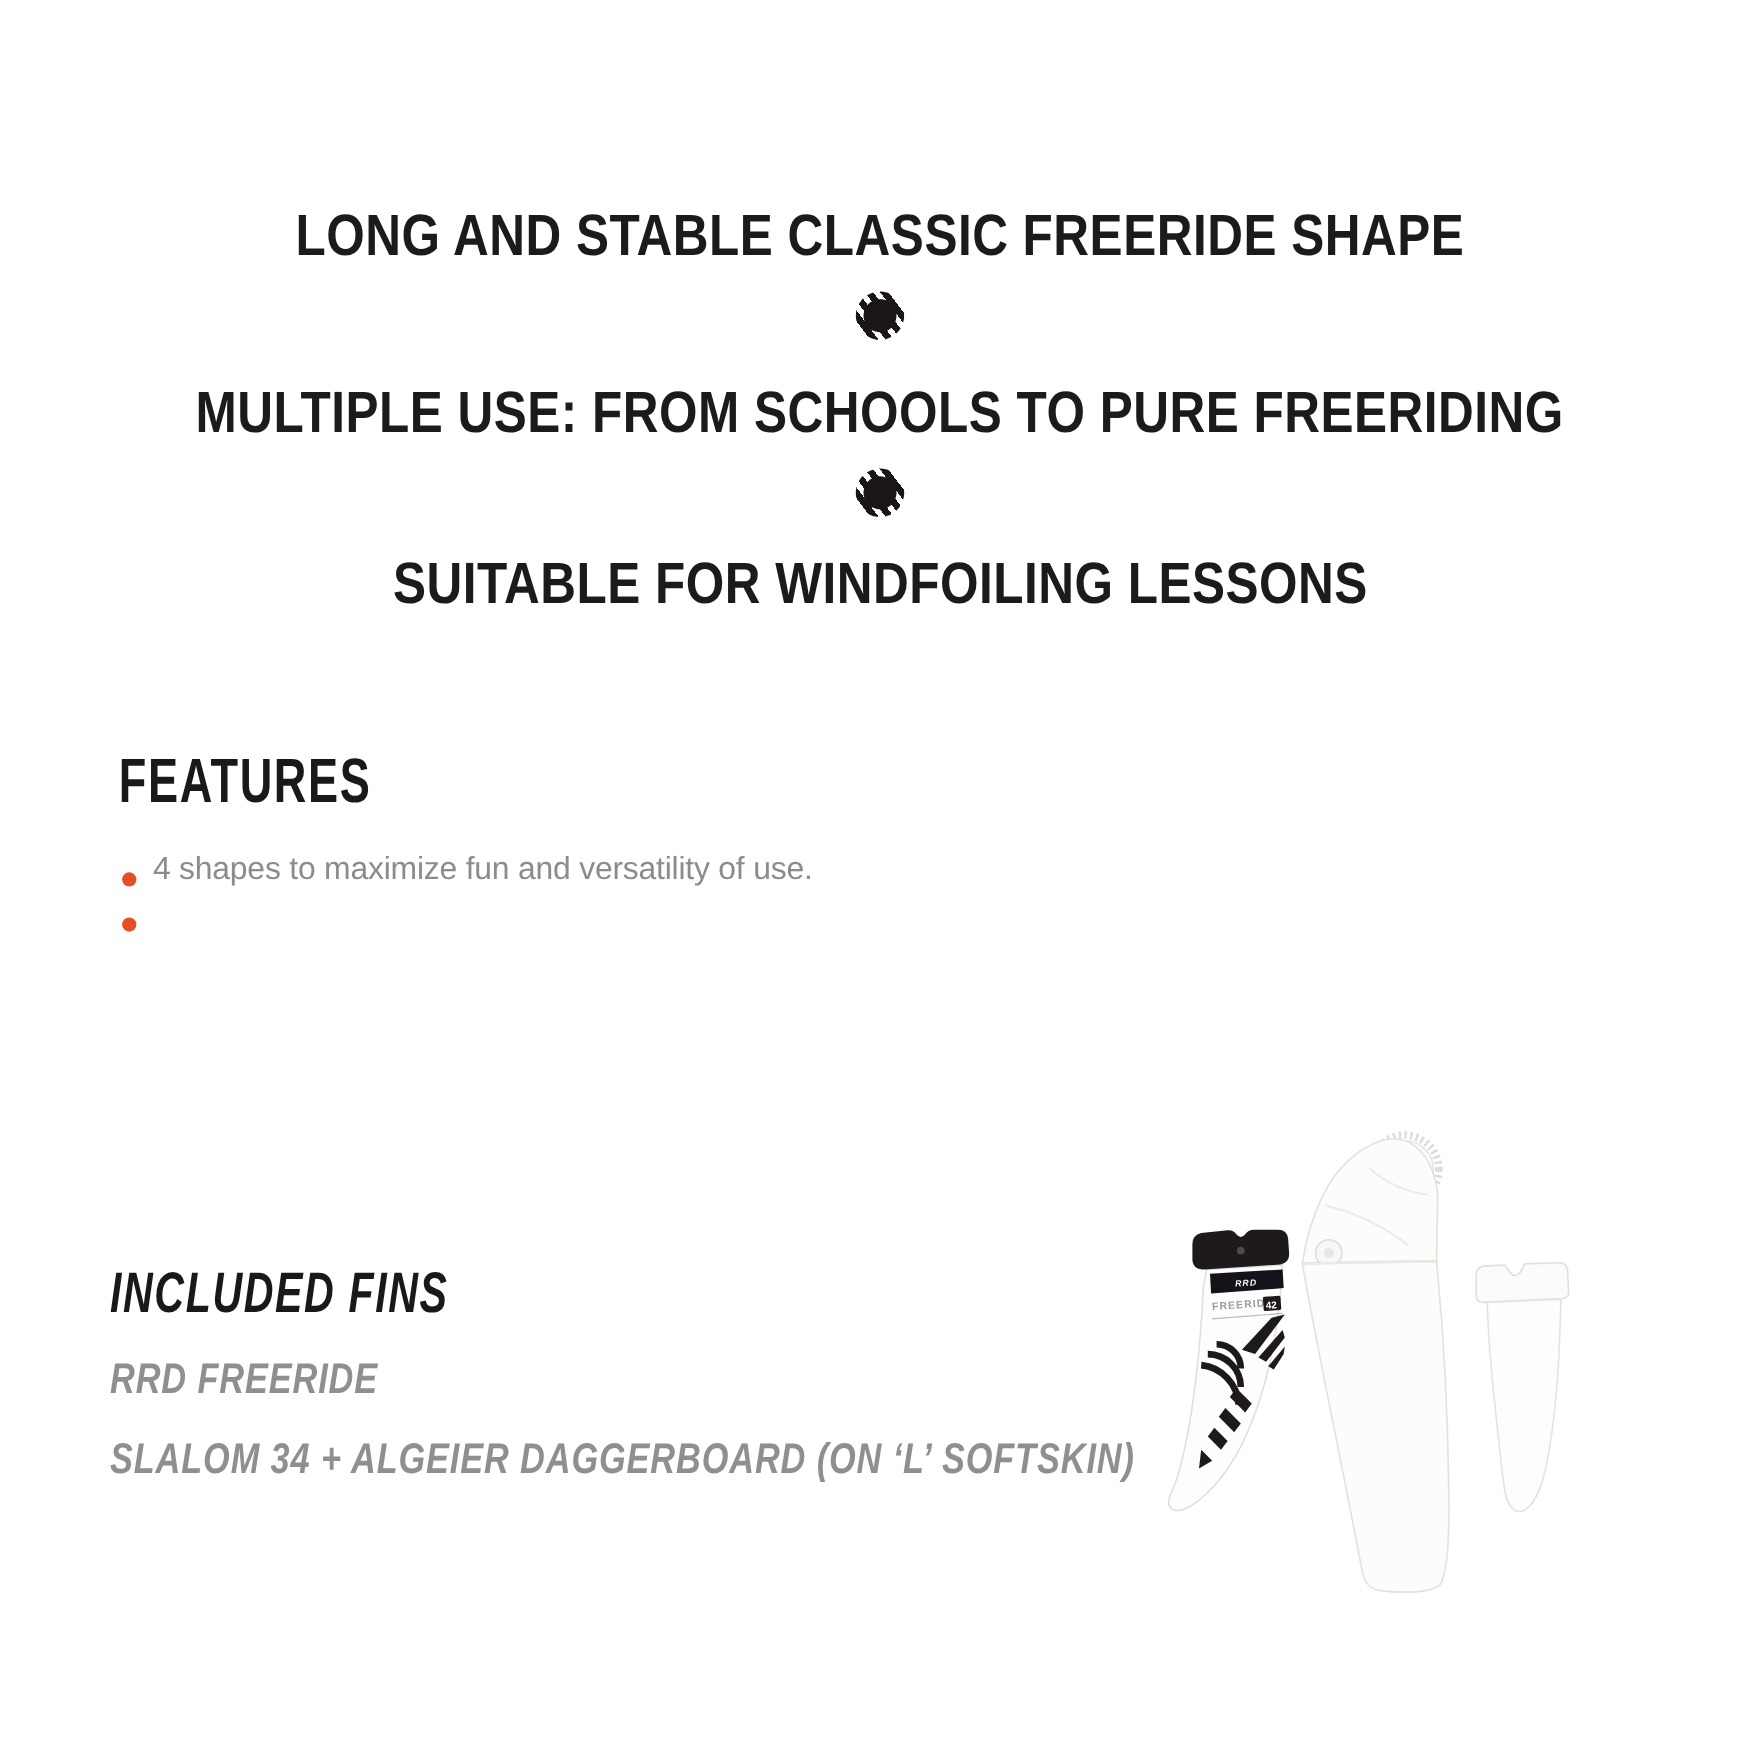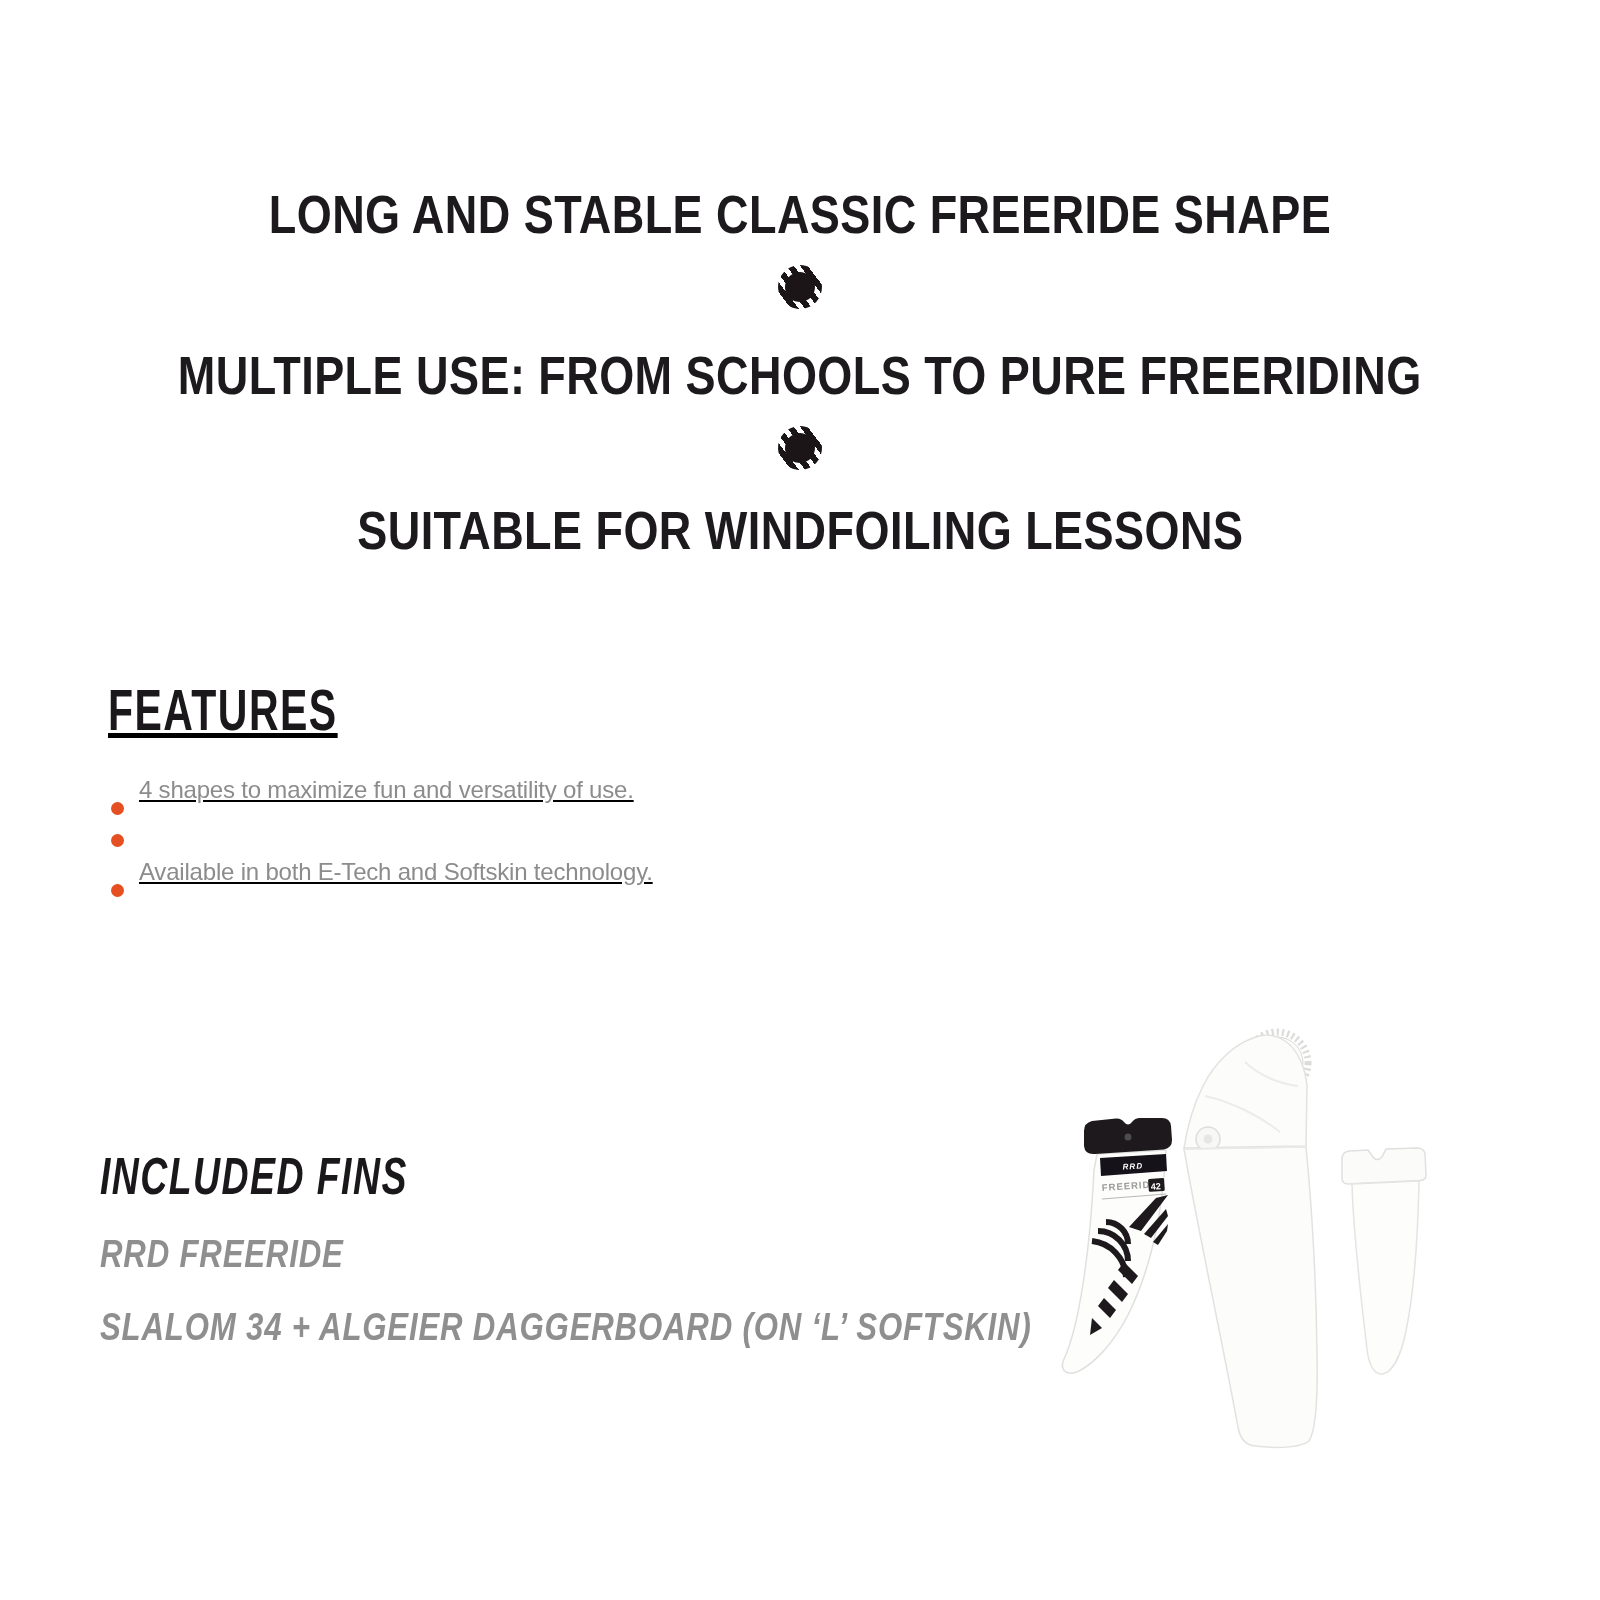--- a/index.html
+++ b/index.html
@@ -61,30 +61,30 @@
     font-size: 57px;
     line-height: 1;
     color: #1b181c;
     letter-spacing: 2px;
     white-space: nowrap;
     transform: scaleX(0.72);
     transform-origin: left;
   }
 
   
-  .features { position: absolute; left: 108px; top: 682px; width: 1420px; text-decoration: underline; }
+  .features { position: absolute; left: 108px; top: 682px; width: 1420px; }
   .feature-list {
     list-style: none;
     margin: 26px 0 0 0;
     padding: 0;
   }
   .feature-item {
     display: flex;
-    align-items: flex-end;
-    font-size: 24px;
+    align-items: center;
+    font-size: 29px;
     line-height: 50px;
     color: #8c8c8c;
     letter-spacing: -0.2px;
   }
   .feature-dot {
     flex: none;
     width: 13px; height: 13px;
     border-radius: 50%;
     background: #e64f22;
     margin: 19px 15px 0 3px;
@@ -128,24 +128,20 @@
 
   <section class="features">
     <h2 class="block-title">FEATURES</h2>
     <ul class="feature-list">
       <li class="feature-item">
         <span class="feature-dot"></span>
         <span class="feature-text">4 shapes to maximize fun and versatility of use.</span>
       </li>
       <li class="feature-item">
         <span class="feature-dot"></span>
-      </li>
-      <li class="feature-item">
-        <span class="feature-dot"></span>
-        <span class="feature-text">Available in both E-Tech and Softskin technology.</span>
       </li>
     </ul>
   </section>
 
   <section class="included">
     <h2 class="block-title">INCLUDED FINS</h2>
     <p class="fins-line first">RRD FREERIDE</p>
     <p class="fins-line second">SLALOM 34 + ALGEIER DAGGERBOARD (ON ‘L’ SOFTSKIN)</p>
   </section>
 

